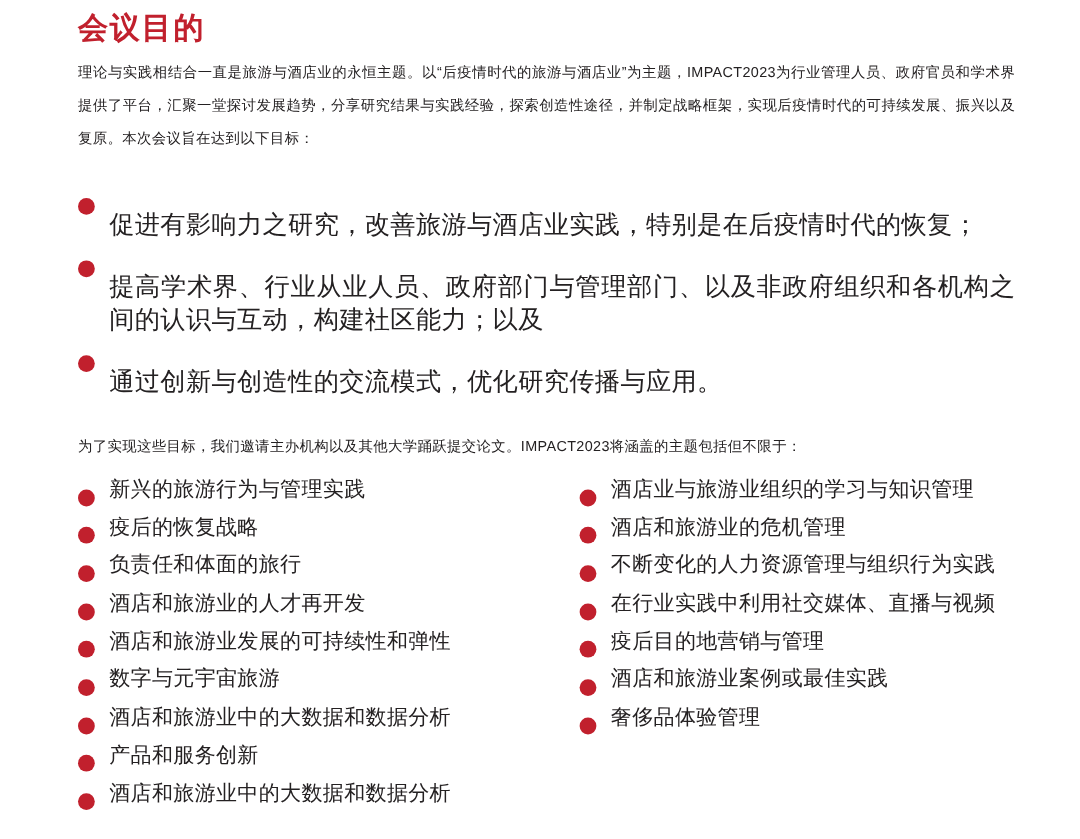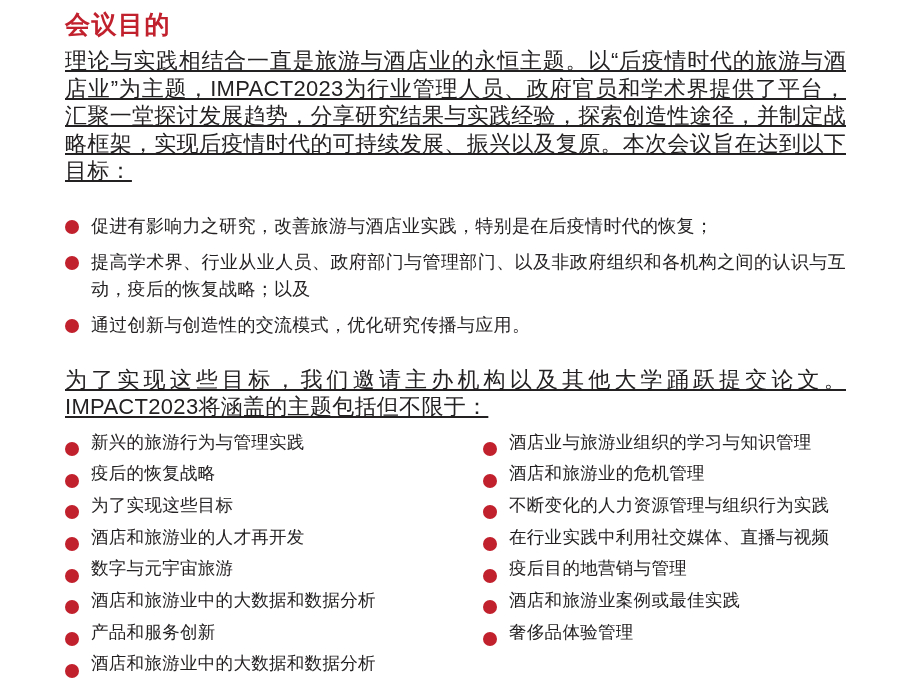--- a/index.html
+++ b/index.html
@@ -20,46 +20,46 @@
     padding:9px 54px 0 65px;
   }
   .title{
     color:var(--accent);
     font-size:25px;
     font-weight:700;
     line-height:30px;
     letter-spacing:1.5px;
   }
   .para{
-    font-size:22px;
+    font-size:12px;
     line-height:27.5px;
     letter-spacing:0.3px;
     text-align:justify;
-    text-decoration:underline;
   }
   .intro{margin-top:8px;}
   .objectives{margin-top:28px;}
   .obj-item{
     display:flex;
     align-items:flex-start;
     margin-bottom:8.5px;
   }
   .dot{
     flex:none;
     width:14px;height:14px;
     border-radius:50%;
     background:var(--accent);
   }
   .obj-item .dot{margin:7px 12px 0 0;}
   .obj-text{
     flex:1;
-    font-size:18px;
+    font-size:21px;
     line-height:27.5px;
     letter-spacing:0.3px;
     text-align:justify;
+    margin-top:16px;
   }
   .call{margin-top:26px;}
   .topics{
     margin-top:8px;
     display:grid;
     grid-template-columns:418px 1fr;
     column-gap:0;
   }
   .topic-item{
     display:flex;
@@ -83,21 +83,21 @@
 
   <p class="para intro">理论与实践相结合一直是旅游与酒店业的永恒主题。以“后疫情时代的旅游与酒店业”为主题，IMPACT2023为行业管理人员、政府官员和学术界提供了平台，汇聚一堂探讨发展趋势，分享研究结果与实践经验，探索创造性途径，并制定战略框架，实现后疫情时代的可持续发展、振兴以及复原。本次会议旨在达到以下目标：</p>
 
   <div class="objectives">
     <div class="obj-item">
       <span class="dot"></span>
       <span class="obj-text">促进有影响力之研究，改善旅游与酒店业实践，特别是在后疫情时代的恢复；</span>
     </div>
     <div class="obj-item">
       <span class="dot"></span>
-      <span class="obj-text">提高学术界、行业从业人员、政府部门与管理部门、以及非政府组织和各机构之间的认识与互动，疫后的恢复战略；以及</span>
+      <span class="obj-text">提高学术界、行业从业人员、政府部门与管理部门、以及非政府组织和各机构之间的认识与互动，构建社区能力；以及</span>
     </div>
     <div class="obj-item">
       <span class="dot"></span>
       <span class="obj-text">通过创新与创造性的交流模式，优化研究传播与应用。</span>
     </div>
   </div>
 
   <p class="para call">为了实现这些目标，我们邀请主办机构以及其他大学踊跃提交论文。IMPACT2023将涵盖的主题包括但不限于：</p>
 
   <div class="topics">
@@ -106,25 +106,29 @@
       <div class="topic-item">
         <span class="dot"></span>
         <span class="topic-text">新兴的旅游行为与管理实践</span>
       </div>
       <div class="topic-item">
         <span class="dot"></span>
         <span class="topic-text">疫后的恢复战略</span>
       </div>
       <div class="topic-item">
         <span class="dot"></span>
-        <span class="topic-text">为了实现这些目标</span>
+        <span class="topic-text">负责任和体面的旅行</span>
       </div>
       <div class="topic-item">
         <span class="dot"></span>
         <span class="topic-text">酒店和旅游业的人才再开发</span>
+      </div>
+      <div class="topic-item">
+        <span class="dot"></span>
+        <span class="topic-text">酒店和旅游业发展的可持续性和弹性</span>
       </div>
       <div class="topic-item">
         <span class="dot"></span>
         <span class="topic-text">数字与元宇宙旅游</span>
       </div>
       <div class="topic-item">
         <span class="dot"></span>
         <span class="topic-text">酒店和旅游业中的大数据和数据分析</span>
       </div>
       <div class="topic-item">

